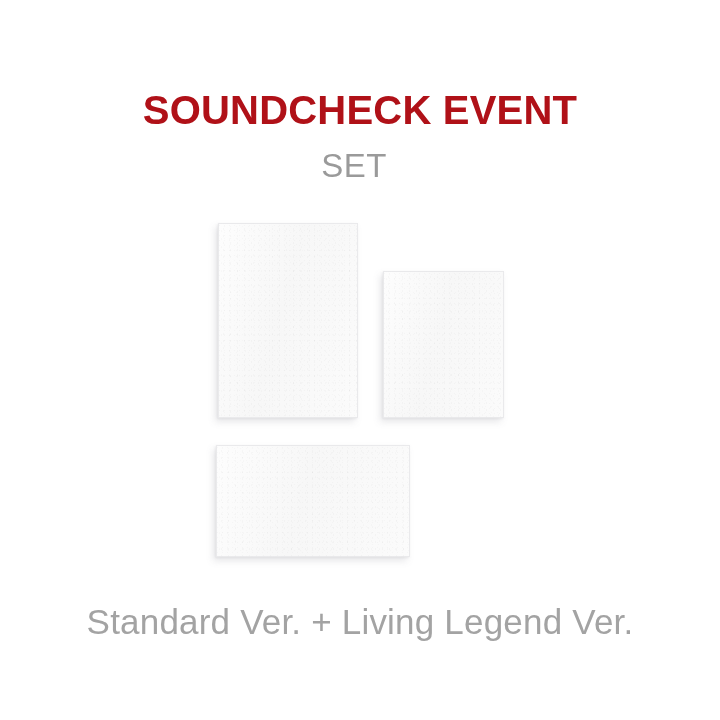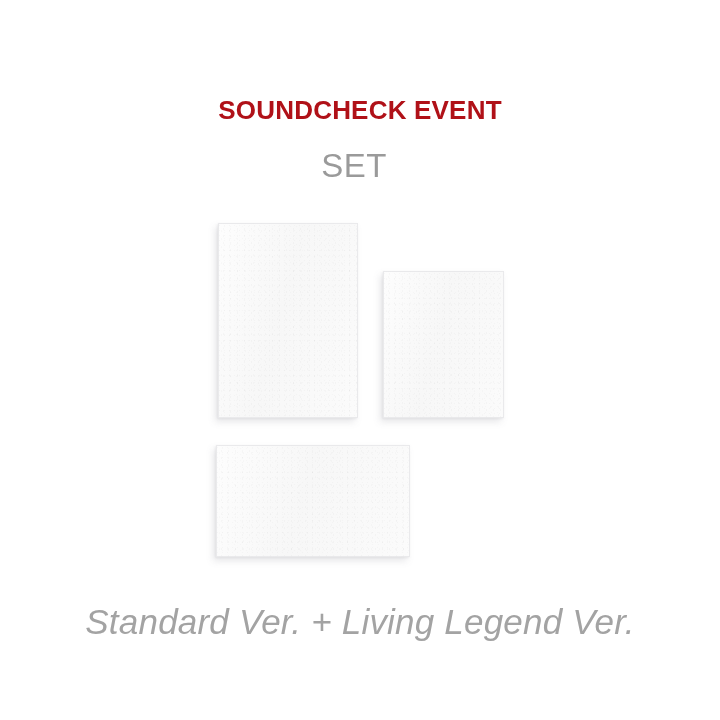--- a/index.html
+++ b/index.html
@@ -25,21 +25,21 @@
   .header-block {
     position: absolute;
     left: 0;
     top: 86px;
     width: 720px;
     text-align: center;
   }
 
   .event-title {
     font-family: "Liberation Sans", sans-serif;
-    font-size: 26px;
+    font-size: 40px;
     font-weight: bold;
     letter-spacing: 0.2px;
     color: #b01118;
     line-height: 48px;
     margin: 0;
     white-space: nowrap;
   }
 
   .event-subtitle {
     font-family: "Liberation Sans", sans-serif;
@@ -99,21 +99,20 @@
     height: 112px;
   }
 
   
   .caption-block {
     position: absolute;
     left: 0;
     top: 600px;
     width: 720px;
     text-align: center;
-    font-style: italic;
   }
 
   .version-caption {
     font-family: "Liberation Sans", sans-serif;
     font-size: 35px;
     font-weight: normal;
     letter-spacing: 0.2px;
     color: #a3a3a3;
     line-height: 44px;
     margin: 0;

